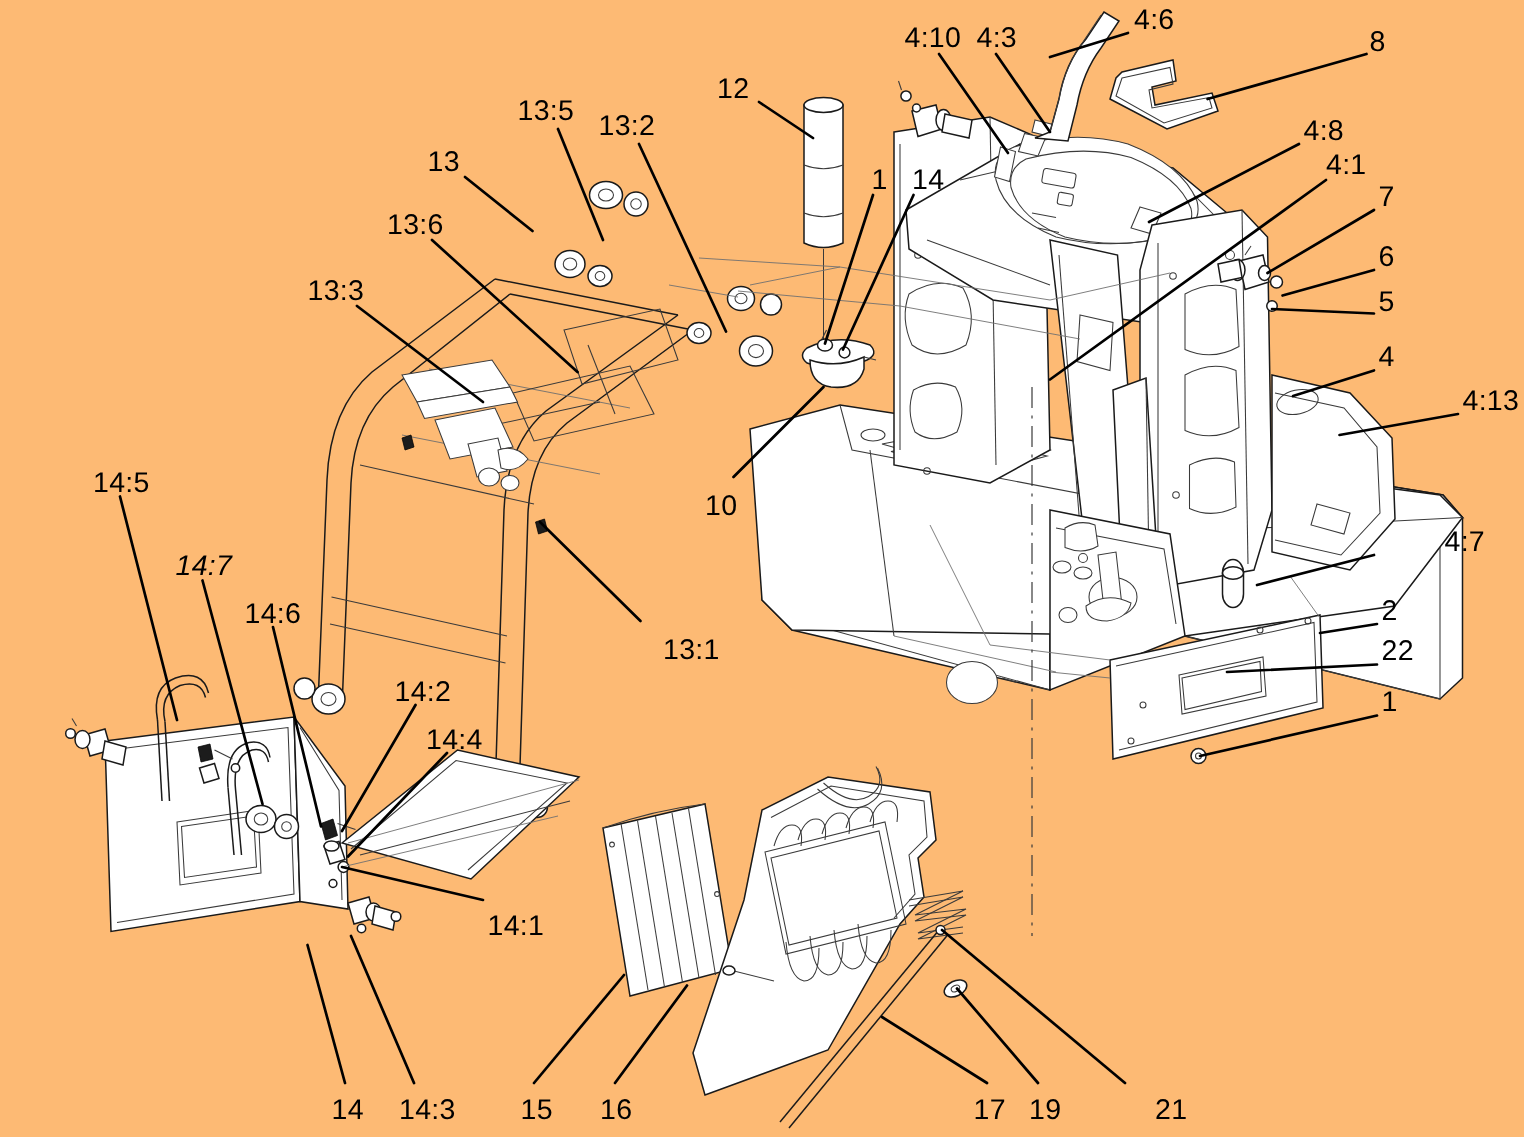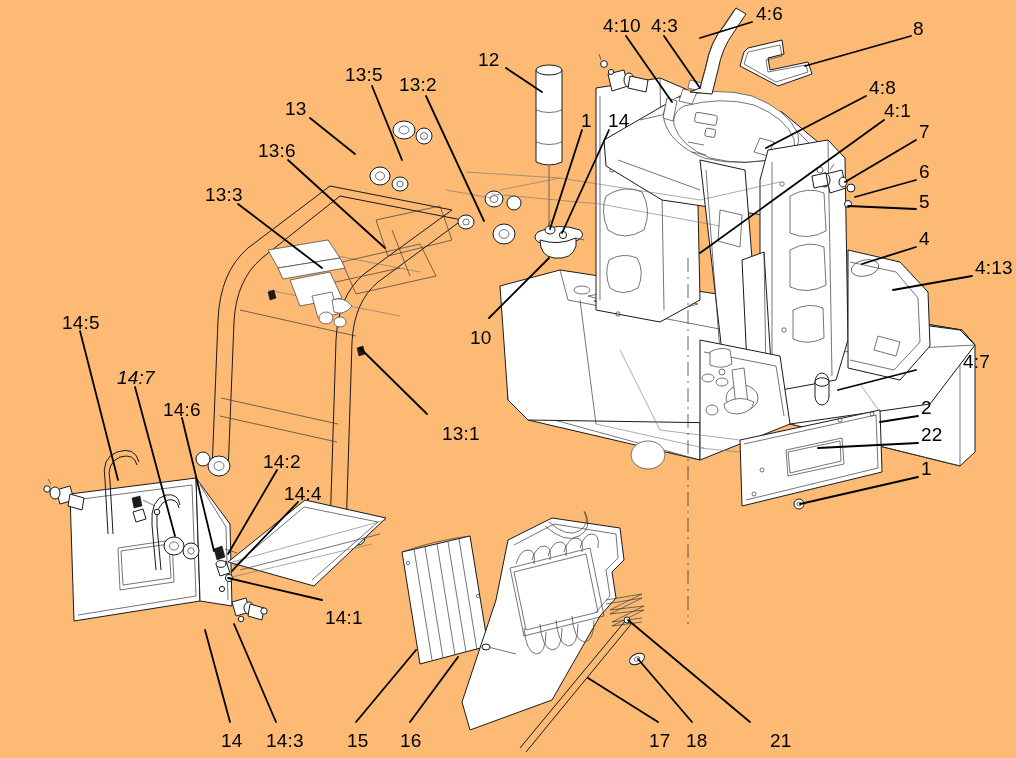--- a/index.html
+++ b/index.html
@@ -462,17 +462,17 @@
       <div class="callout-label" style="left: 117px; top: 368px; font-style: italic;">14:7</div>
       <div class="callout-label" style="left: 163px; top: 400px;">14:6</div>
       <div class="callout-label" style="left: 263px; top: 452px;">14:2</div>
       <div class="callout-label" style="left: 284px; top: 484px; text-align: right;">14:4</div>
       <div class="callout-label" style="left: 325px; top: 608px;">14:1</div>
       <div class="callout-label" style="left: 221px; top: 731px;">14</div>
       <div class="callout-label" style="left: 266px; top: 731px;">14:3</div>
       <div class="callout-label" style="left: 347px; top: 731px;">15</div>
       <div class="callout-label" style="left: 400px; top: 699px; margin-top: 32px;">16</div>
       <div class="callout-label" style="left: 649px; top: 731px;">17</div>
-      <div class="callout-label" style="left: 686px; top: 731px;">18</div>
+      <div class="callout-label" style="left: 686px; top: 731px;">19</div>
       <div class="callout-label" style="left: 770px; top: 731px;">21</div>
     </div>
 
 </div>
 
 </body></html>

